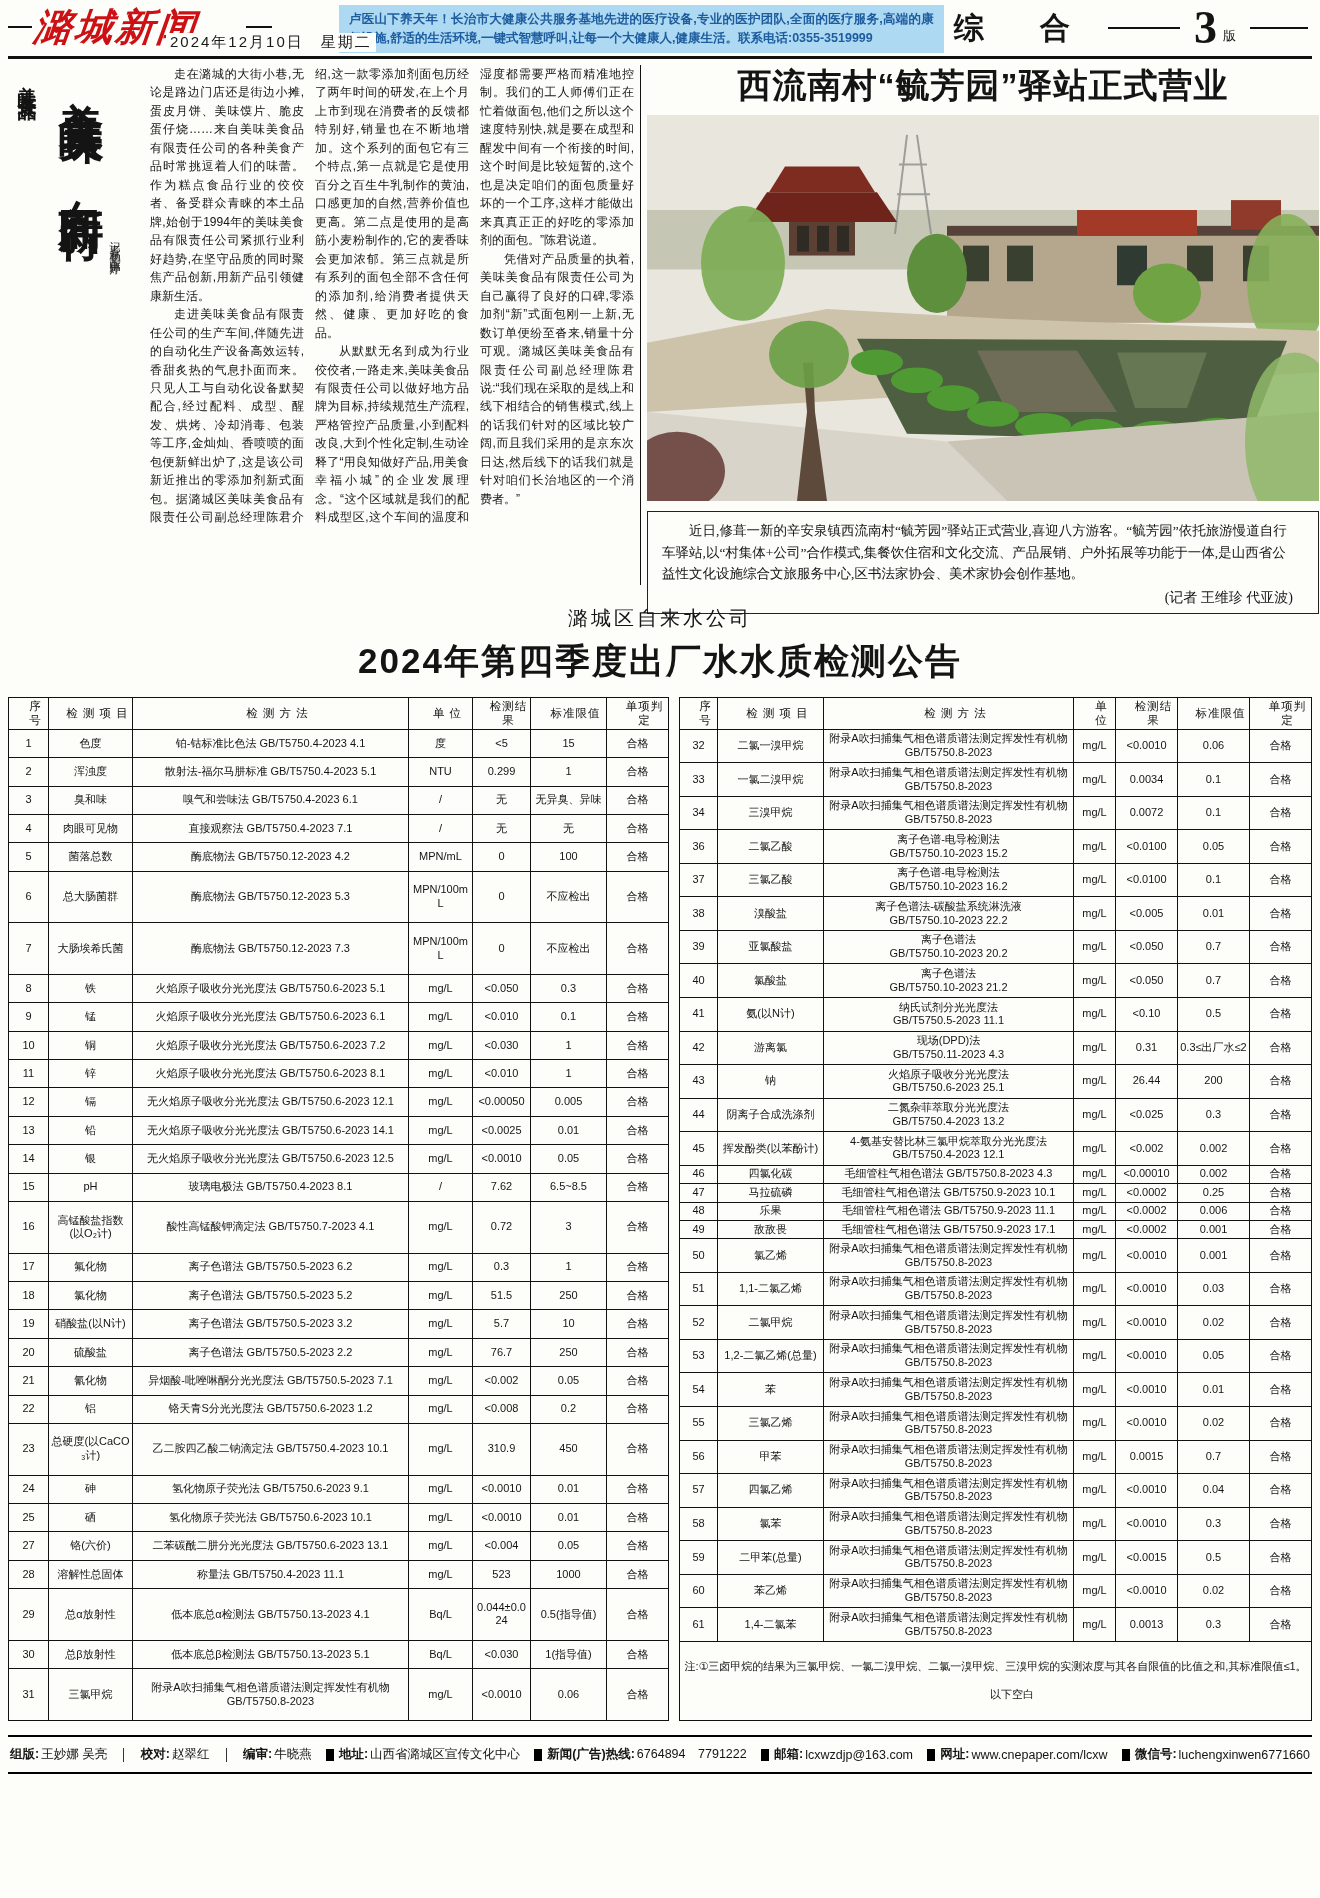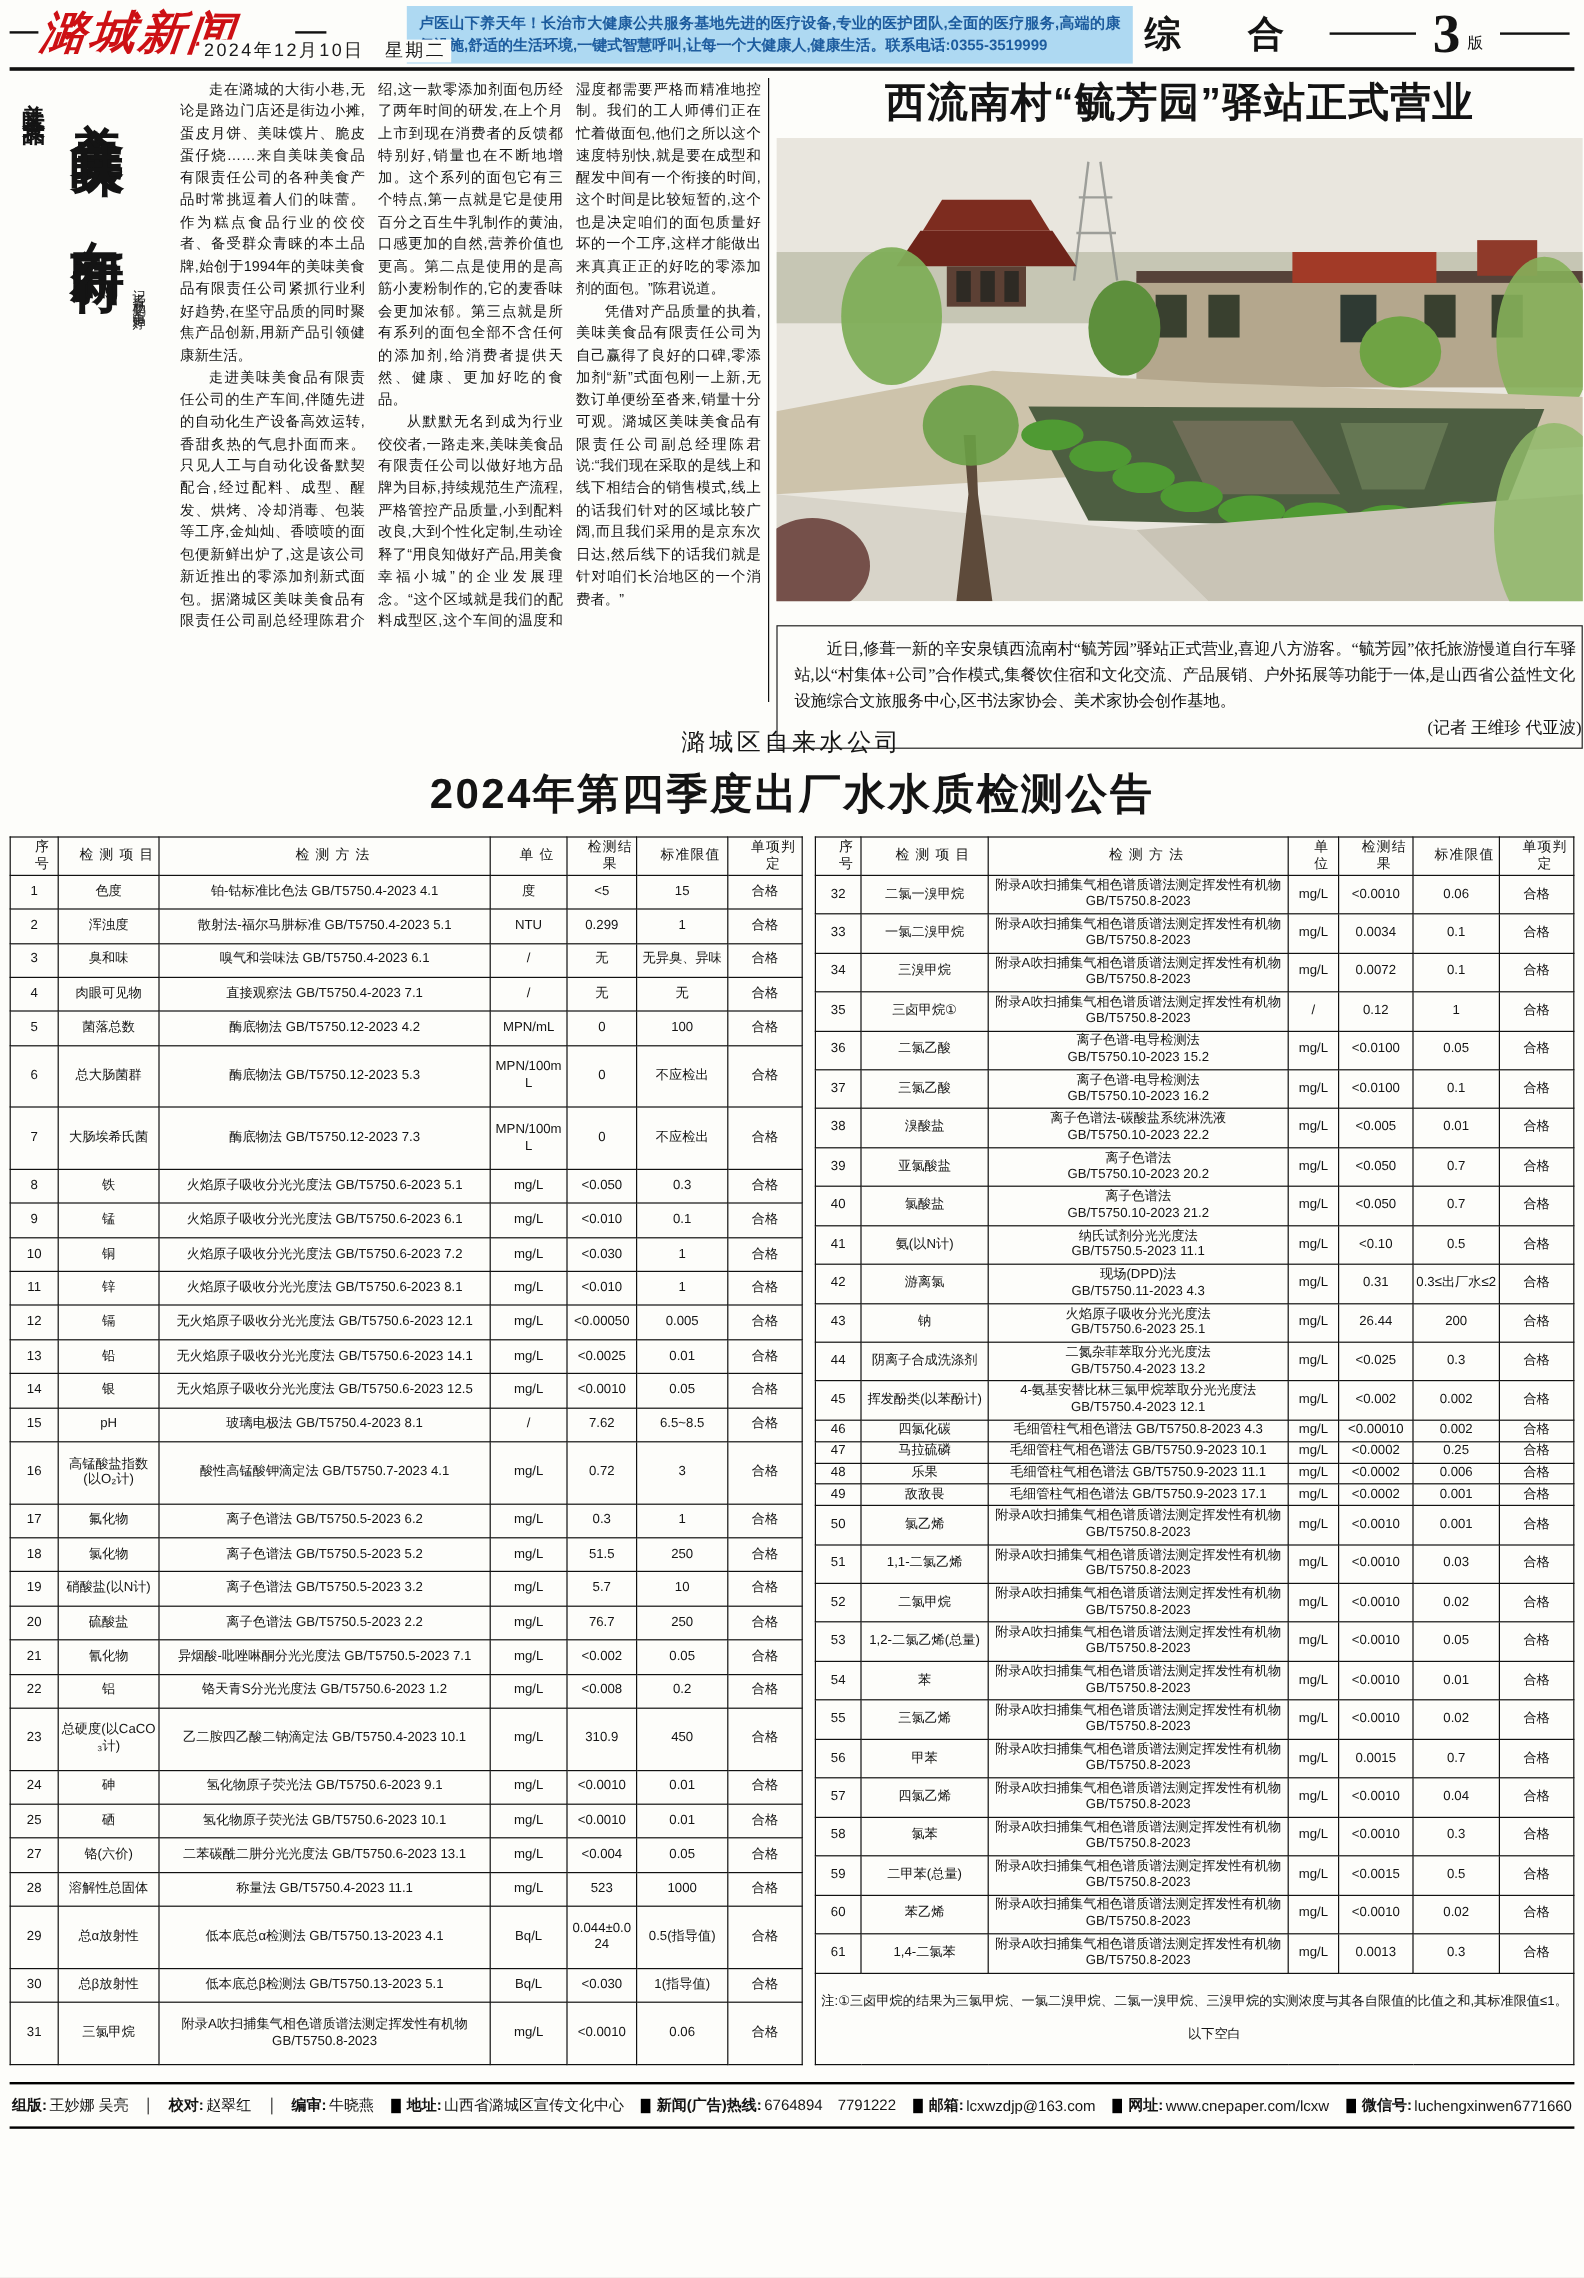--- a/index.html
+++ b/index.html
@@ -31,21 +31,21 @@
   .big-title{writing-mode:vertical-rl;font-size:45px;font-weight:900;width:64px;line-height:1.0;letter-spacing:6px;}
   .big-title .t2{margin-top:56px;}
   .byline-v{writing-mode:vertical-rl;font-size:11px;width:18px;padding-top:168px;letter-spacing:2px;color:#222;}
   .food-text{width:508px;height:474px;column-count:3;column-gap:11px;font-size:12px;line-height:1.54;
              text-align:justify;overflow:hidden;margin-left:28px;}
   .food-text p{margin:0;text-indent:2em;}
   .v-divider{width:0;border-left:1.5px solid #111;margin:6px 6px 0 6px;height:520px;}
   .station-article{flex:1;padding-top:2px;}
   .station-headline{text-align:center;font-size:34px;font-weight:900;letter-spacing:1px;margin:2px 0 6px 0;}
   .photo{width:672px;height:386px;display:block;}
-  .caption-box{border:1.5px solid #222;margin-top:20px;padding:8px 0 4px 14px;
+  .caption-box{border:1.5px solid #222;margin-top:10px;padding:8px 25px 4px 14px;
                font-family:"Liberation Serif","DejaVu Serif",serif;font-size:13.5px;line-height:1.6;}
   .caption-box .cap{margin:0;text-indent:2em;}
   .caption-box .cap-byline{text-align:right;margin:2px 0 0 0;font-size:14px;}
 
   
   .ann-head{text-align:center;margin-top:12px;}
   .ann-org{font-size:20px;letter-spacing:3px;margin:0;}
   .ann-title{font-size:35px;font-weight:900;letter-spacing:2px;margin:6px 0 0 0;}
   .tables-row{display:flex;justify-content:space-between;margin-top:12px;}
   table.wq{border-collapse:collapse;table-layout:fixed;height:1024px;}
@@ -527,30 +527,20 @@
               <td>合格</td>
             </tr>
             <tr>
               <td>34</td>
               <td>三溴甲烷</td>
               <td>附录A吹扫捕集气相色谱质谱法测定挥发性有机物
 GB/T5750.8-2023</td>
               <td>mg/L</td>
               <td>0.0072</td>
               <td>0.1</td>
-              <td>合格</td>
-            </tr>
-            <tr>
-              <td>35</td>
-              <td>三卤甲烷①</td>
-              <td>附录A吹扫捕集气相色谱质谱法测定挥发性有机物
-GB/T5750.8-2023</td>
-              <td>/</td>
-              <td>0.12</td>
-              <td>1</td>
               <td>合格</td>
             </tr>
             <tr>
               <td>36</td>
               <td>二氯乙酸</td>
               <td>离子色谱-电导检测法
 GB/T5750.10-2023 15.2</td>
               <td>mg/L</td>
               <td>&lt;0.0100</td>
               <td>0.05</td>

